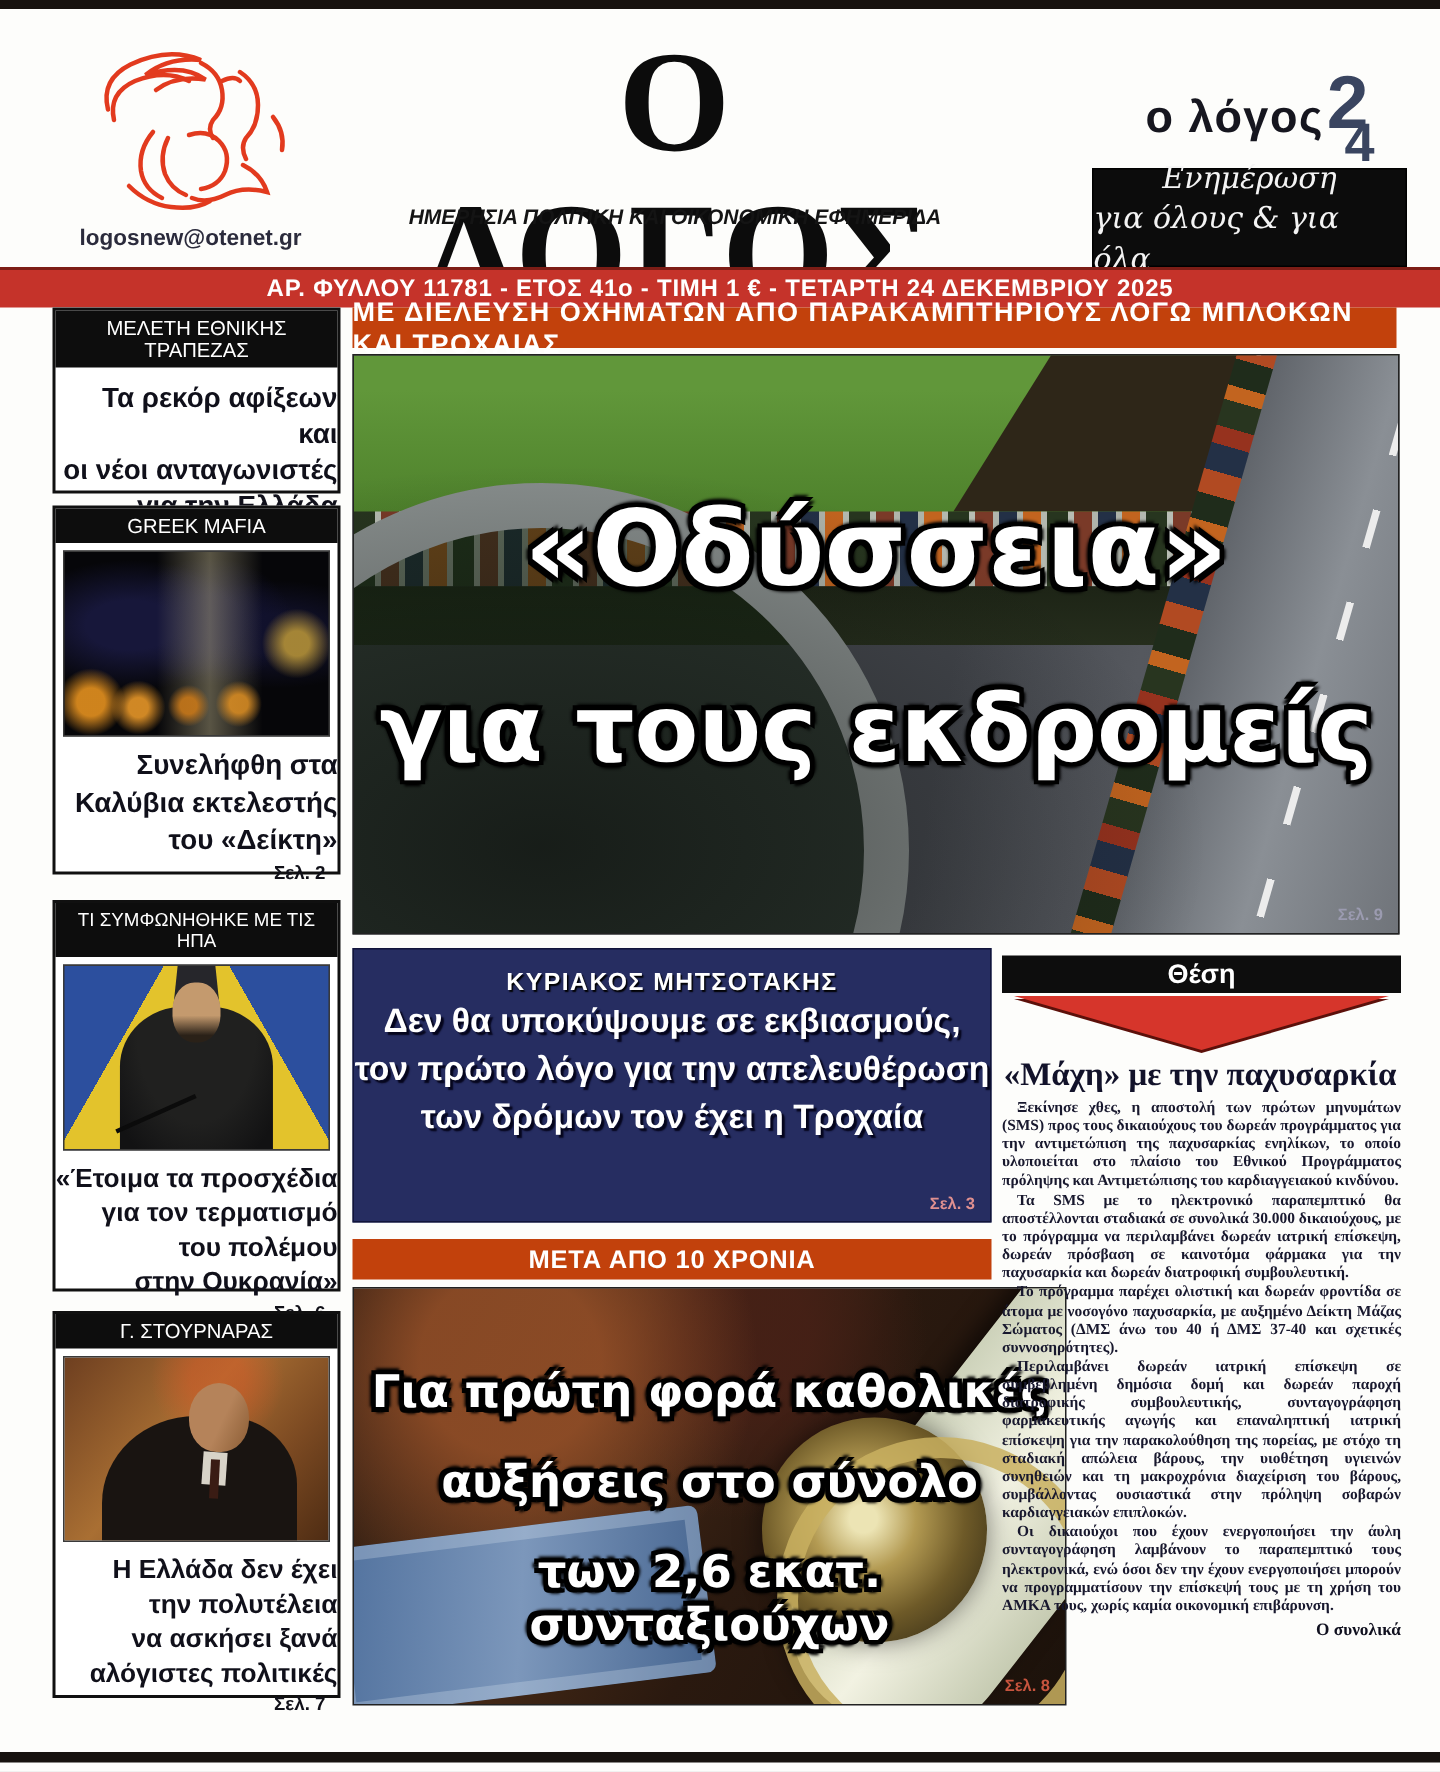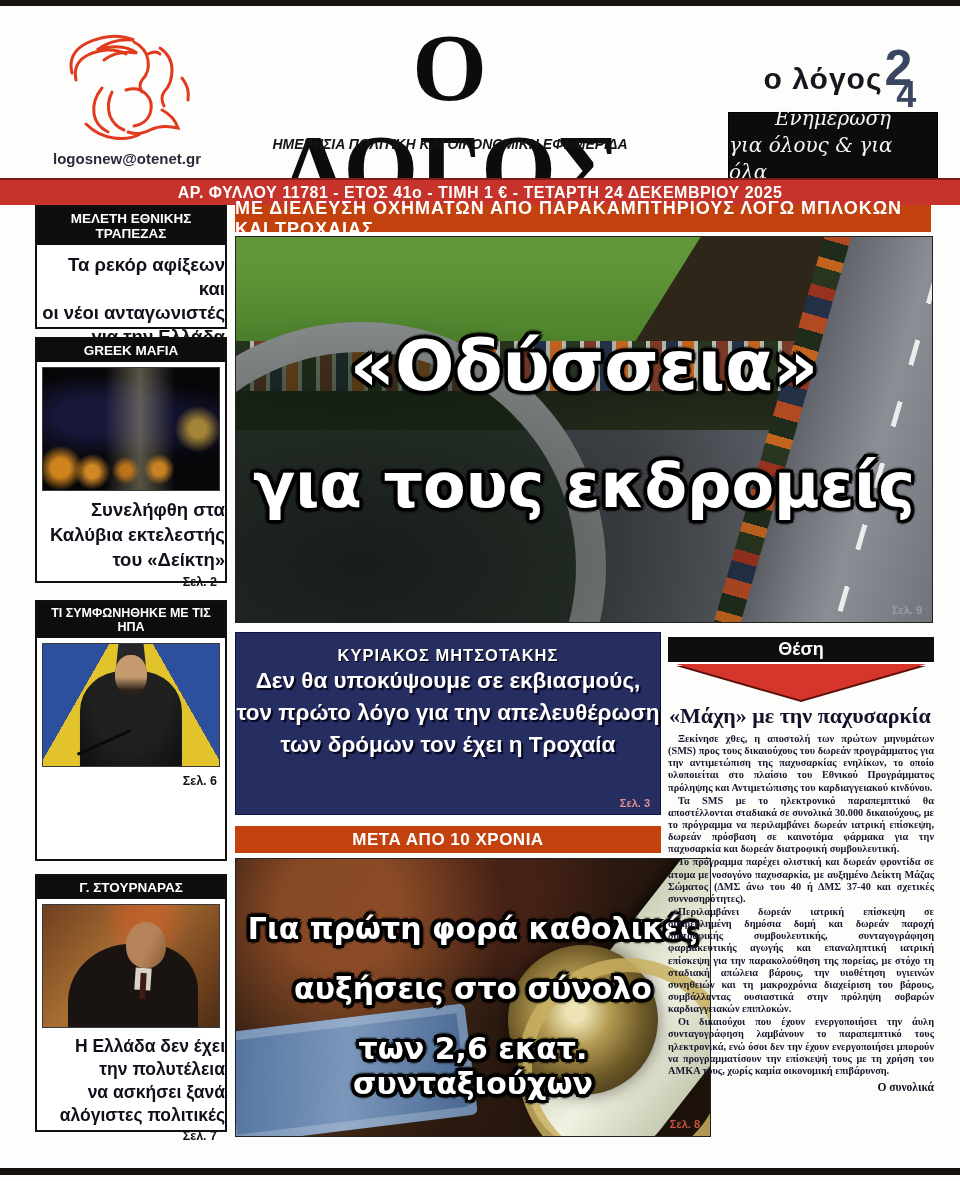--- a/index.html
+++ b/index.html
@@ -26,21 +26,21 @@
                 vertical-align:middle;margin-right:5px;}
   .tagline{left:728px;top:112px;width:208px;height:64px;background:#0c0c0c;color:#f4f4f4;
            font-family:"DejaVu Serif",serif;font-style:italic;font-size:20px;
            display:flex;flex-direction:column;justify-content:center;align-items:center;
            line-height:1.35;border:1px solid #000;}
   .issue-bar{left:0;top:178px;width:960px;height:25px;background:#c5332a;color:#fff;
              font-weight:bold;font-size:16px;display:flex;align-items:center;
              justify-content:center;letter-spacing:.5px;border-top:2px solid #7d1d16;}
   
   .sbox{left:35px;width:192px;background:#fff;border:2px solid #101010;box-sizing:border-box;}
-  .sbox .kick{background:#0d0d0d;color:#fff;font-weight:bold;font-size:13.5px;
+  .sbox .kick{background:#0d0d0d;color:#fff;font-weight:normal;font-size:13.5px;
               text-align:center;padding:4px 1px;}
   .sbox .hl{font-weight:bold;text-align:right;color:#10101a;padding-top:8px;}
   .sbox .hl span{display:block;}
   .sbox .pg{text-align:right;font-weight:bold;font-size:12.5px;color:#101018;
             padding:2px 8px 4px 0;}
   .sphoto{margin:5px;height:122px;position:relative;overflow:hidden;border:1px solid #3a3a3a;}
   
   .ph-mafia{background:
     radial-gradient(circle at 10% 82%, rgba(217,138,30,.95) 0 5%, transparent 12%),
     radial-gradient(circle at 28% 85%, rgba(230,150,40,.9) 0 4%, transparent 11%),
@@ -225,20 +225,26 @@
 
   <div class="abs sbox" style="top:600px;height:261px;">
     <div class="kick" style="font-size:12.5px;">ΤΙ ΣΥΜΦΩΝΗΘΗΚΕ ΜΕ ΤΙΣ ΗΠΑ</div>
     <div class="sphoto ph-zel">
       <div class="zl-flag zl-l"></div>
       <div class="zl-flag zl-r"></div>
       <div class="zl-fig"></div>
       <div class="zl-head"></div>
       <div class="zl-mic"></div>
     </div>
+    <div class="hl" style="font-size:17.5px;line-height:1.32;padding-top:2px;">
+      <span>«Έτοιμα τα προσχέδια</span>
+      <span>για τον τερματισμό</span>
+      <span>του πολέμου</span>
+      <span>στην Ουκρανία»</span>
+    </div>
     <div class="pg">Σελ. 6</div>
   </div>
 
   <div class="abs sbox" style="top:874px;height:258px;">
     <div class="kick">Γ. ΣΤΟΥΡΝΑΡΑΣ</div>
     <div class="sphoto ph-sto">
       <div class="st-fig"></div>
       <div class="st-shirt"></div>
       <div class="st-tie"></div>
       <div class="st-head"></div>

